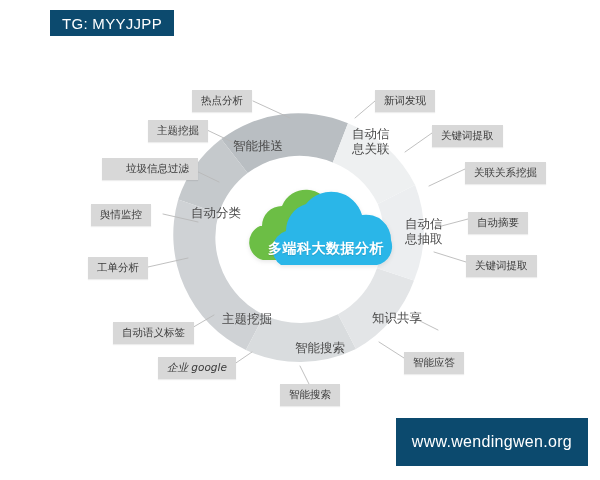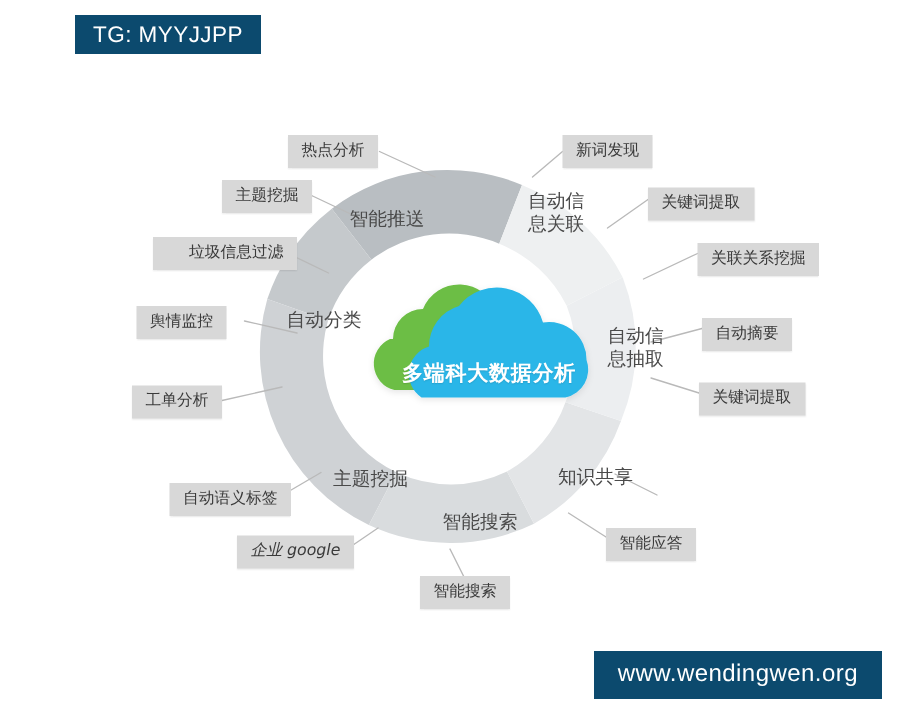--- a/index.html
+++ b/index.html
@@ -39,21 +39,21 @@
   #wm-top {
     left: 14px;
     top: 10px;
     height: 26px;
     padding: 0 12px;
     font-size: 15px;
   }
   #wm-bottom {
     right: 12px;
     bottom: 14px;
-    height: 32px;
+    height: 48px;
     padding: 0 16px;
     font-size: 16px;
   }
 
   
   #diagram {
     position: absolute;
     left: 0;
     top: 0;
     width: 600px;

